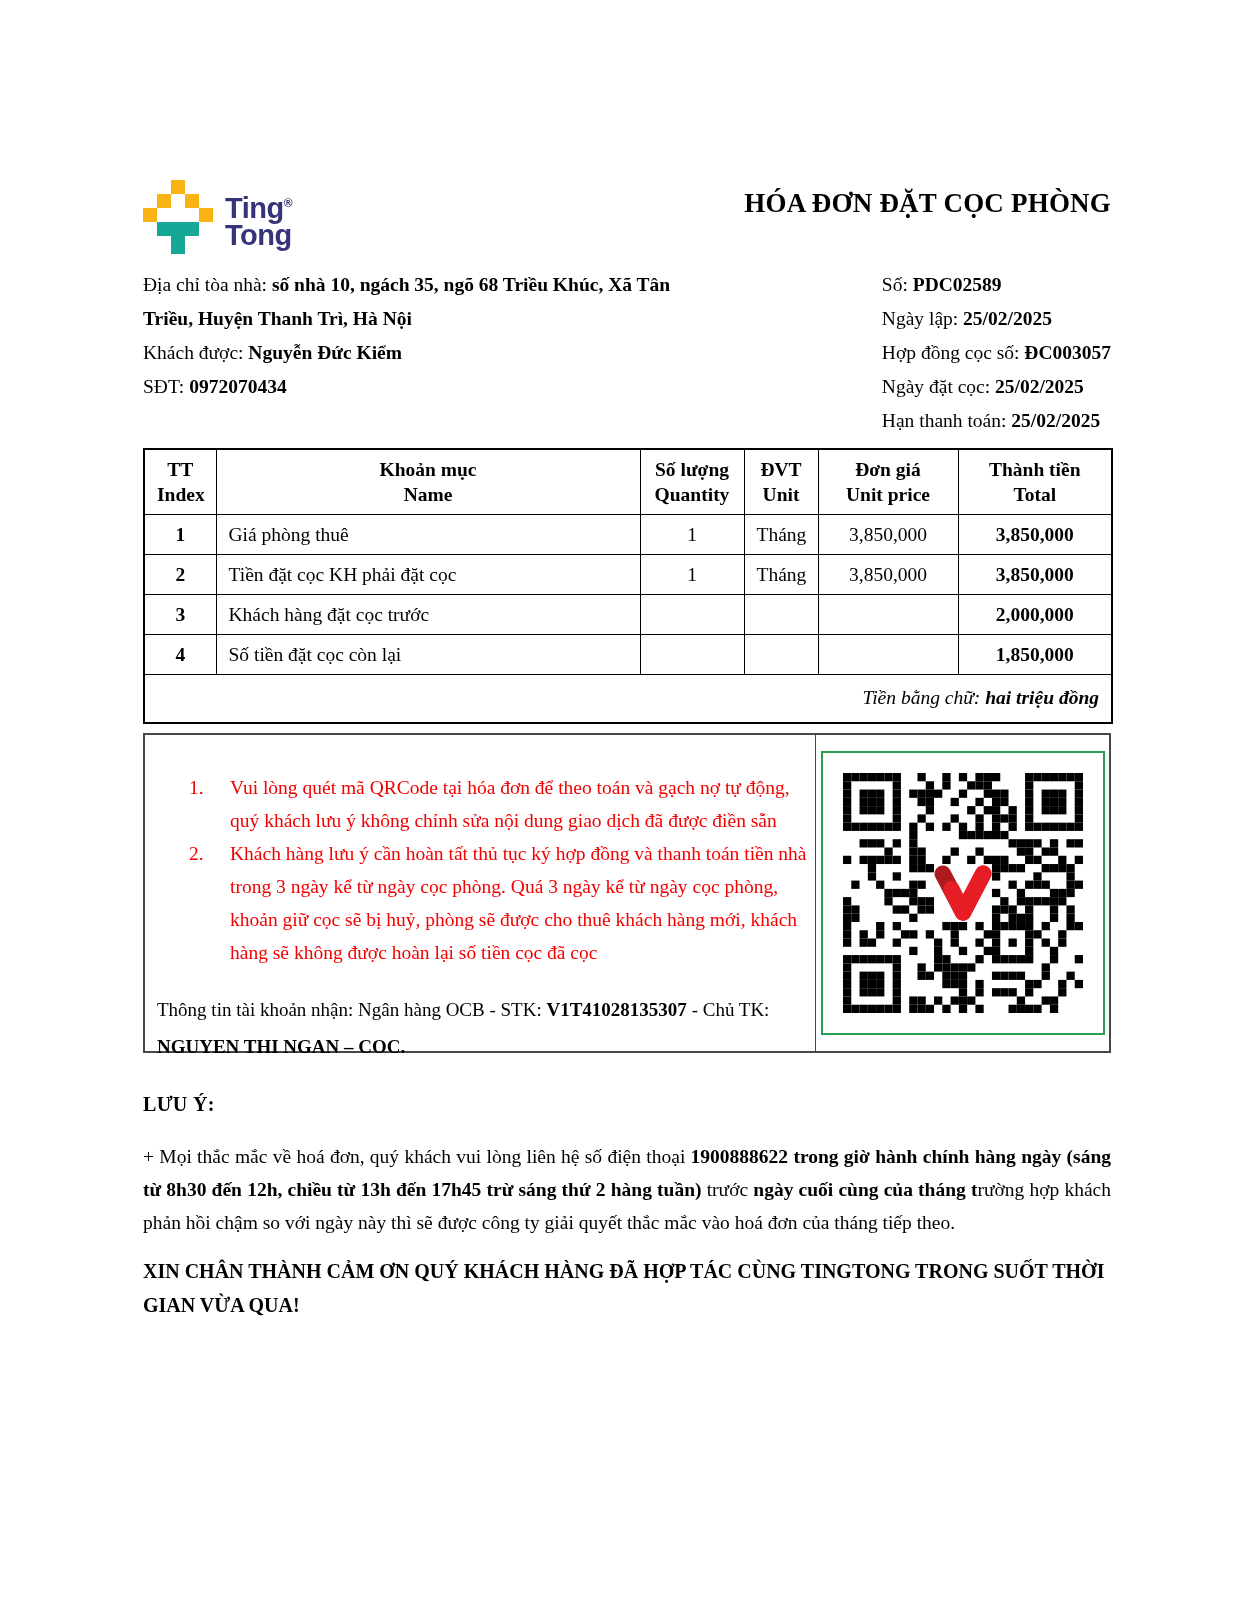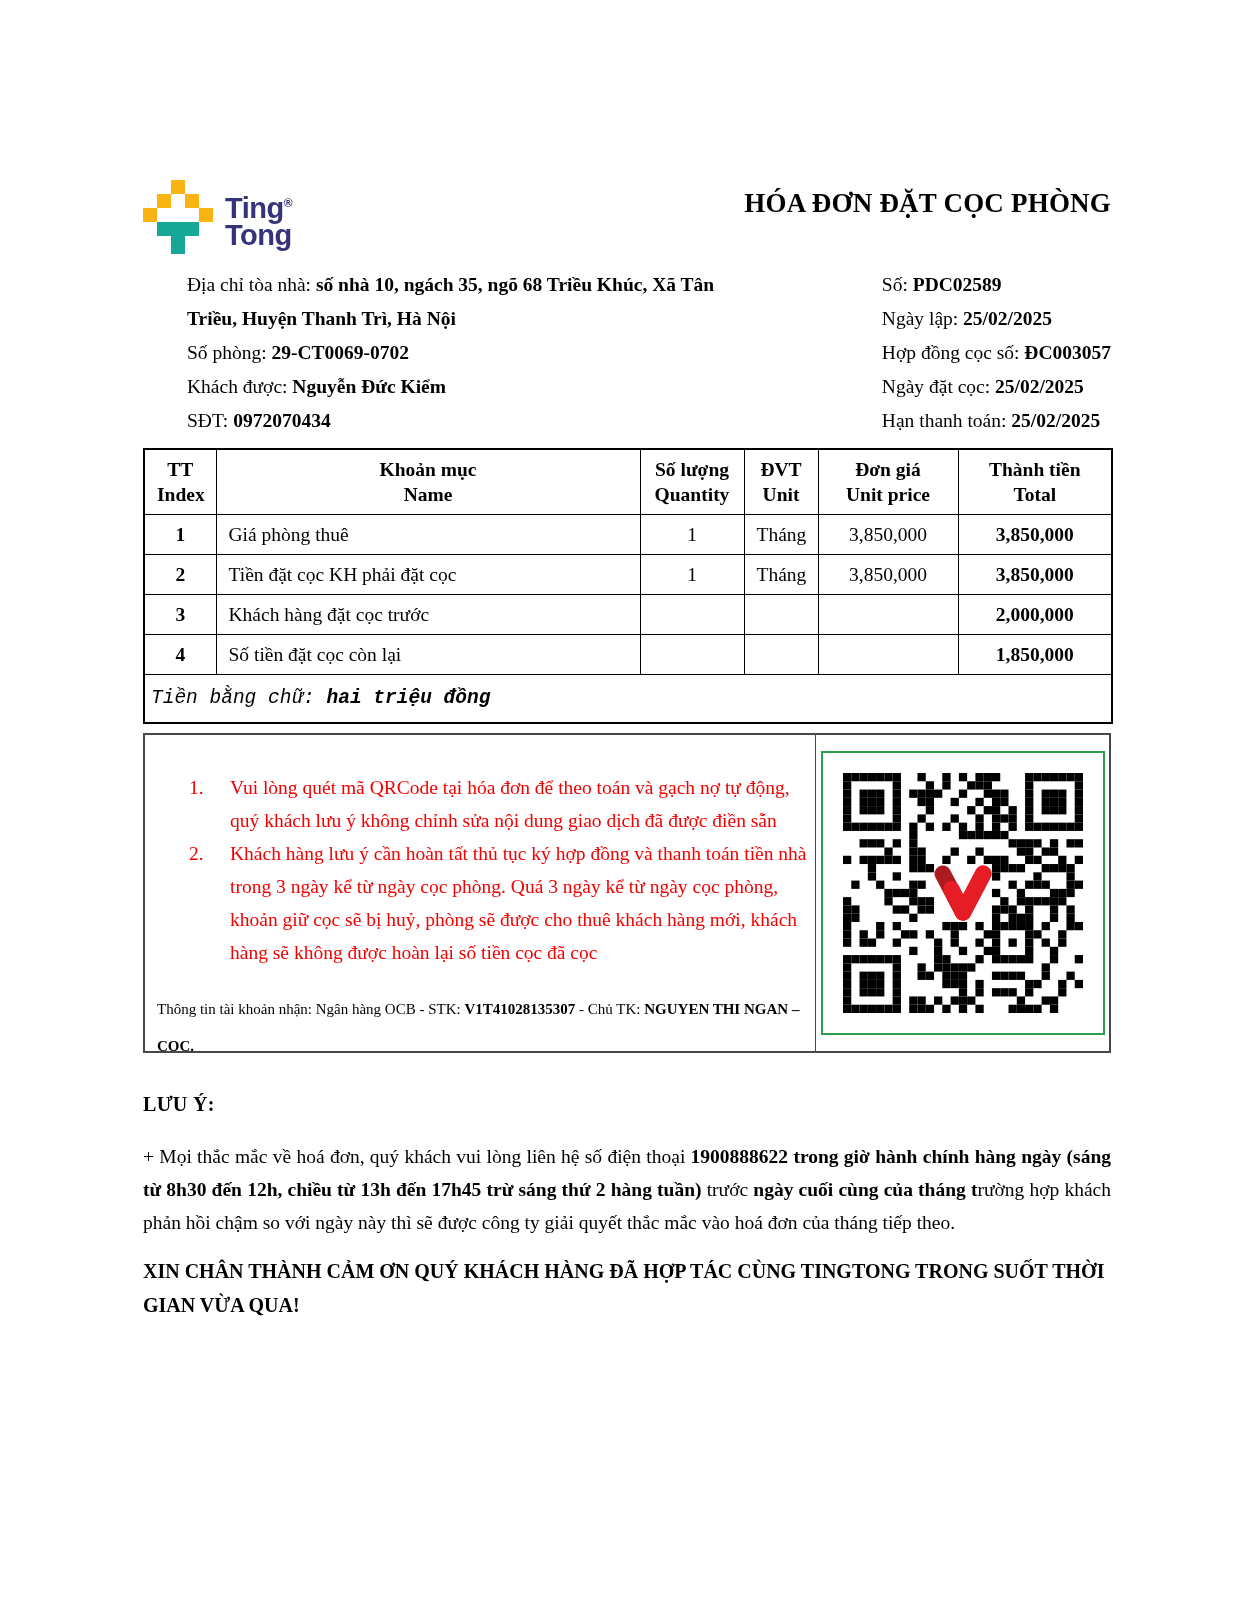--- a/index.html
+++ b/index.html
@@ -18,45 +18,45 @@
   .logo-icon { display:block; }
   .logo-text {
     font-family:"Liberation Sans","DejaVu Sans",sans-serif;
     font-weight:bold; font-size:29px; line-height:27px;
     color:var(--brand-navy); letter-spacing:-0.5px; margin-top:10px;
   }
   .logo-text sup { font-size:12px; font-weight:bold; }
   .title { font-size:27px; font-weight:bold; margin-top:8px; letter-spacing:0.2px; }
 
   
-  .info { display:flex; justify-content:space-between; margin-top:14px;margin-left:44px; }
+  .info { display:flex; justify-content:space-between; margin-top:14px; }
   .info-left { width:560px; }
   .info-right { }
   .info-line { font-size:19.5px; line-height:34px; }
 
   
   table.items { width:968px; border-collapse:collapse; border:2px solid #000; margin-top:10px; table-layout:fixed; }
   table.items th, table.items td { border:1px solid #000; font-size:19.5px; }
   table.items th { padding:7px 12px; text-align:center; line-height:25px; font-weight:bold; }
   table.items td { padding:5px 12px; height:40px; }
   td.c-tt    { text-align:center; font-weight:bold; }
   td.c-name  { text-align:left; }
   td.c-qty, td.c-unit, td.c-price { text-align:center; }
   td.c-total { text-align:center; font-weight:bold; }
-  tr.words-row td { height:48px; text-align:left; padding-left:6px;font-family:Liberation Mono, monospace; }
+  tr.words-row td { height:48px; text-align:right; padding-left:24px; }
   tr.words-row i  { font-size:19.5px; }
 
   
   .note-box { width:968px; display:flex; margin-top:9px; height:320px; border:2px solid #474747; }
   .note-left { flex:1; border-right:1px solid #474747; padding:36px 8px 0 10px; }
   .note-list { margin-left:34px; color:var(--note-red); font-size:19.5px; line-height:33px; }
   .note-li  { display:flex; }
   .note-num { width:20px; flex:none; margin-right:21px; text-align:left; }
   .note-txt { flex:1; max-width:578px; }
-  .bank { font-size:15px; line-height:37px; margin-top:22px; padding-left:2px; max-width:670px; }
+  .bank { font-size:19px; line-height:37px; margin-top:22px; padding-left:2px; max-width:670px; }
   .note-right { width:293px; display:flex; align-items:center; justify-content:center; }
   .qr-frame { width:284px; height:284px; border:2px solid var(--qr-green); display:flex; align-items:center; justify-content:center; background:#fff; }
   .qr-wrap { position:relative; width:240px; height:240px; }
   .v-logo { position:absolute; left:50%; top:50%; transform:translate(-50%,-50%); }
 
   
   .footer { margin-top:40px; width:968px; }
   .luu-y  { font-size:20px; font-weight:bold; letter-spacing:0.3px; }
   .fpara  { font-size:19.5px; line-height:33px; margin-top:24px; text-align:justify; }
   .thanks { font-size:20px; font-weight:bold; line-height:34px; margin-top:15px; }
@@ -81,21 +81,20 @@
         <div><span>Ting</span><sup>®</sup></div>
         <div>Tong</div>
       </div>
     </div>
     <h1 class="title">HÓA ĐƠN ĐẶT CỌC PHÒNG</h1>
   </div>
 
   <div class="info">
     <div class="info-left" id="info-left">
         <div class="info-line"><span>Địa chỉ tòa nhà: </span><b>số nhà 10, ngách 35, ngõ 68 Triều Khúc, Xã Tân Triều, Huyện Thanh Trì, Hà Nội</b></div>
-        <div class="info-line"><span>Số phòng: </span><b>29-CT0069-0702</b></div>
         <div class="info-line"><span>Khách được: </span><b>Nguyễn Đức Kiểm</b></div>
         <div class="info-line"><span>SĐT: </span><b>0972070434</b></div>
       </div>
     <div class="info-right" id="info-right">
         <div class="info-line"><span>Số: </span><b>PDC02589</b></div>
         <div class="info-line"><span>Ngày lập: </span><b>25/02/2025</b></div>
         <div class="info-line"><span>Hợp đồng cọc số: </span><b>ĐC003057</b></div>
         <div class="info-line"><span>Ngày đặt cọc: </span><b>25/02/2025</b></div>
         <div class="info-line"><span>Hạn thanh toán: </span><b>25/02/2025</b></div>
       </div>

